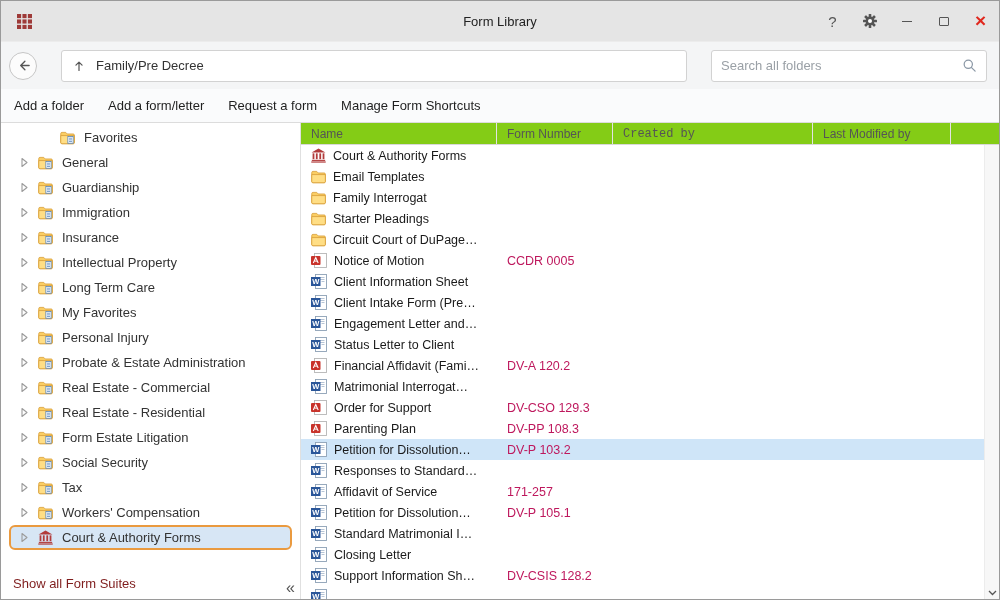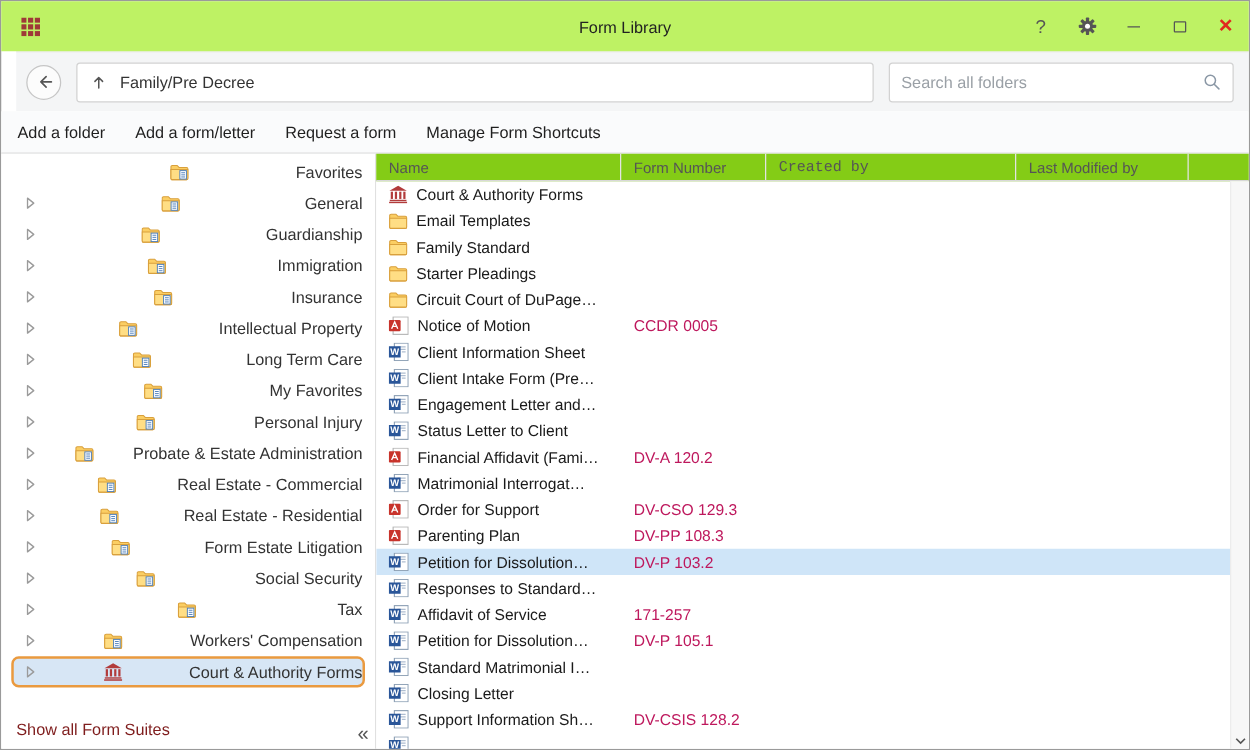--- a/index.html
+++ b/index.html
@@ -1,47 +1,47 @@
 <!DOCTYPE html>
 <html><head>
 <meta charset="utf-8">
 <style>
   * { margin:0; padding:0; box-sizing:border-box; }
   html,body { width:1000px; height:600px; font-family:"Liberation Sans",sans-serif; background:#fff; overflow:hidden; }
   .window { width:1000px; height:600px; border:1px solid #9a9a9a; background:#fff; display:flex; flex-direction:column; position:relative; }
 
   
-  .titlebar { height:40px; flex:0 0 auto; display:flex; align-items:center; position:relative; background:#bef264; }
+  .titlebar { height:40px; flex:0 0 auto; display:flex; align-items:center; position:relative; background:#e5e5e5; }
   .app-icon { margin-left:16px; display:flex; z-index:2; }
   .title { position:absolute; left:0; right:0; text-align:center; font-size:13px; color:#222; }
   .win-controls { margin-left:auto; display:flex; height:100%; z-index:2; }
   .win-btn { width:37px; height:100%; display:flex; align-items:center; justify-content:center; cursor:pointer; color:#555; font-size:15px; }
   .win-btn.close { color:#e0281e; font-size:19px; font-weight:bold; }
   .min-glyph { width:10px; height:0; border-bottom:1px solid #555; display:block; }
   .max-glyph { width:10px; height:9px; border:1px solid #555; border-radius:1px; display:block; }
 
   
-  .navbar { height:48px; flex:0 0 auto; background:#f4f5f6; border-top:1px solid #ececec; display:flex; align-items:center; padding:0 12px 0 8px; gap:12px;margin-left:12px; }
+  .navbar { height:48px; flex:0 0 auto; background:#f4f5f6; border-top:1px solid #ececec; display:flex; align-items:center; padding:0 12px 0 8px; gap:24px; }
   .back-btn { width:28px; height:28px; flex:0 0 auto; border:1px solid #c6c6c6; border-radius:50%; background:#fcfcfc; display:flex; align-items:center; justify-content:center; cursor:pointer; }
   .pathbox { flex:1; max-width:656px; height:32px; background:#fff; border:1px solid #d2d2d2; border-radius:3px; display:flex; align-items:center; padding:0 10px; gap:10px; cursor:text; }
   .path-text { font-size:13px; color:#333; }
   .searchbox { margin-left:auto; width:276px; height:32px; background:#fff; border:1px solid #d2d2d2; border-radius:3px; display:flex; align-items:center; padding:0 9px; }
   .searchbox input { border:none; outline:none; flex:1; font:13px "Liberation Sans",sans-serif; color:#333; background:transparent; }
   .searchbox input::placeholder { color:#9aa0a6; }
 
   
   .toolbar { height:34px; flex:0 0 auto; background:#fafbfc; border-bottom:1px solid #dcdcdc; display:flex; align-items:center; padding:0 13px; gap:24px; }
   .tool-item { font-size:13px; color:#1f1f1f; cursor:pointer; white-space:nowrap; }
 
   
   .main { flex:1; display:flex; min-height:0; }
 
   
   .sidebar { width:300px; flex:0 0 auto; border-right:1px solid #e0e0e0; position:relative; padding-top:2px; background:#fff; }
-  .tree-item { height:25px; margin:0 8px; padding-left:10px; display:flex; align-items:center; border:2px solid transparent; border-radius:6px; cursor:pointer;justify-content:space-between; }
+  .tree-item { height:25px; margin:0 8px; padding-left:10px; display:flex; align-items:center; border:2px solid transparent; border-radius:6px; cursor:pointer; }
   .tree-item.selected { background:#d7e6f5; border-color:#ea9a3f; }
   .tree-item.indent { padding-left:32px; }
   .tree-item .chev { width:9px; display:flex; align-items:center; flex:0 0 auto; }
   .tree-item .ticon { margin-left:8px; display:flex; align-items:center; flex:0 0 auto; }
   .tree-item .tlabel { margin-left:9px; font-size:13px; color:#333; white-space:nowrap; overflow:hidden; }
   .suites-link { position:absolute; left:12px; bottom:8px; font-size:13px; color:#7f1d1d; text-decoration:none; cursor:pointer; }
   .collapse { position:absolute; right:5px; bottom:3px; font-size:16px; color:#555; cursor:pointer; line-height:1; }
 
   
   .listpane { flex:1; min-width:0; display:flex; flex-direction:column; position:relative; background:#fff; }
@@ -508,21 +508,21 @@
     <div class="cell-modified"></div>
   </div>
           <div class="lrow">
     <div class="cell-name">
       <span class="ricon">
                 <svg width="15" height="14" viewBox="0 0 16 14">
                   <path d="M.8 2.2C.8 1.5 1.3 1 2 1h4.1l1.6 1.7h6.4c.7 0 1.2.5 1.2 1.2v8c0 .7-.5 1.2-1.2 1.2H2c-.7 0-1.2-.5-1.2-1.2z" fill="#FBCE63" stroke="#D9A03C" stroke-width=".9"></path>
                   <path d="M.8 4.4h14.5v7.5c0 .7-.5 1.2-1.2 1.2H2c-.7 0-1.2-.5-1.2-1.2z" fill="#FFDE85" stroke="#D9A03C" stroke-width=".9"></path>
                 </svg>
               </span>
-      <span class="rlabel">Family Standard</span>
+      <span class="rlabel">Family Interrogat</span>
     </div>
     <div class="cell-form"></div>
     <div class="cell-created"></div>
     <div class="cell-modified"></div>
   </div>
           <div class="lrow">
     <div class="cell-name">
       <span class="ricon">
                 <svg width="15" height="14" viewBox="0 0 16 14">
                   <path d="M.8 2.2C.8 1.5 1.3 1 2 1h4.1l1.6 1.7h6.4c.7 0 1.2.5 1.2 1.2v8c0 .7-.5 1.2-1.2 1.2H2c-.7 0-1.2-.5-1.2-1.2z" fill="#FBCE63" stroke="#D9A03C" stroke-width=".9"></path>

